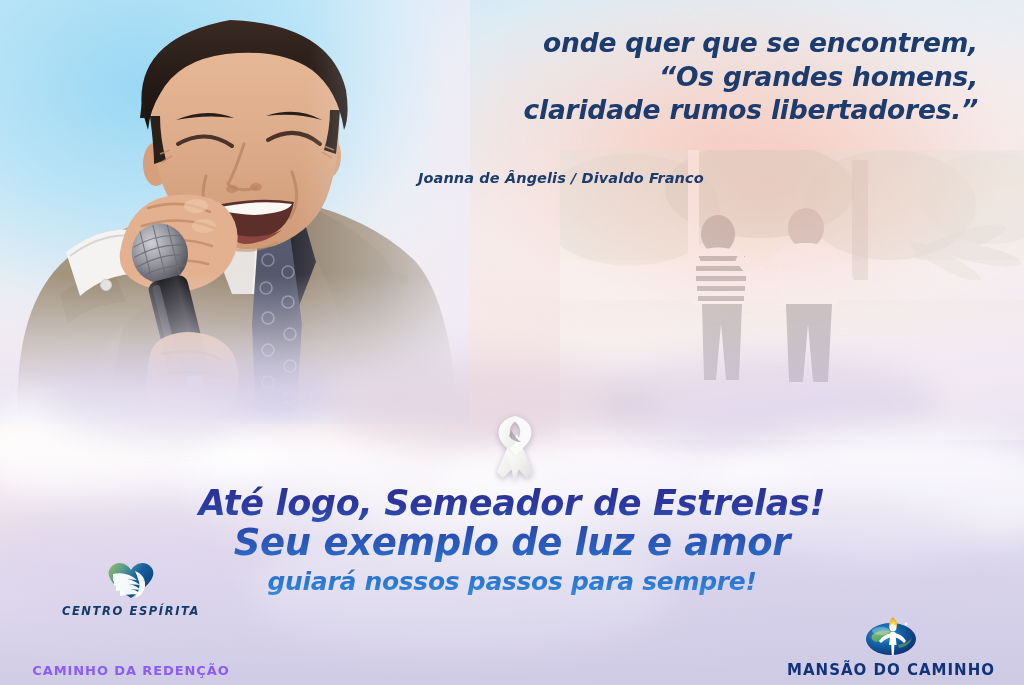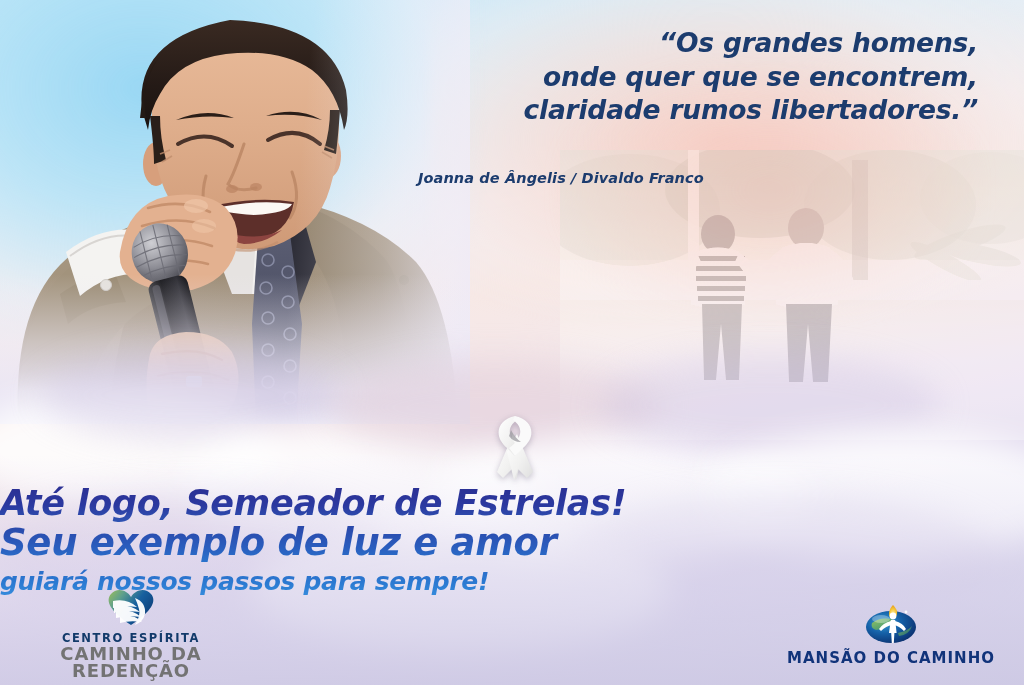--- a/index.html
+++ b/index.html
@@ -164,20 +164,21 @@
     left: 483px; top: 408px;
     width: 64px; height: 76px;
     filter: drop-shadow(0 2px 3px rgba(90,80,110,0.35));
   }
 
   
   .headline {
     position: absolute;
     left: 0; right: 0;
     top: 484px;
+    text-align: center;
     font-style: italic;
     font-weight: bold;
     line-height: 39px;
     letter-spacing: -0.3px;
     white-space: nowrap;
   }
   .headline .hl {
     display: block;
     background-clip: text;
     -webkit-background-clip: text;
@@ -200,38 +201,40 @@
 
   
   .logo-left {
     position: absolute;
     left: 6px; bottom: 6px;
     width: 250px;
     text-align: center;
   }
   .logo-right {
     position: absolute;
-    right: 8px; bottom: 18px;
+    right: 8px; bottom: 6px;
     width: 250px;
     text-align: center;
   }
   .logo-mark { display: block; margin: 0 auto; }
   .logo-l1 {
     font-size: 11.5px;
     font-weight: bold;
     letter-spacing: 1.6px;
     color: #123a6a;
     line-height: 14px;
+    font-style: italic;
   }
   .logo-l2 {
-    font-size: 18px;
+    font-size: 13px;
     font-weight: bold;
     letter-spacing: 0.9px;
-    color: #737373;
+    color: #8b5cf6;
     line-height: 17px;
+    margin-top: 44px;
   }
   .logo-r1 {
     font-size: 15px;
     font-weight: bold;
     letter-spacing: 1.0px;
     color: #11337a;
     line-height: 18px;
   }
 </style>
 </head>
@@ -470,22 +473,22 @@
     <div class="cloud w" style="left:430px; top:105px; width:380px; height:125px;"></div>
     <div class="cloud v" style="left:600px; top:25px;  width:340px; height:100px; opacity:.6;"></div>
     <div class="cloud w" style="left:700px; top:100px; width:380px; height:130px;"></div>
     <div class="cloud v" style="left:-20px; top:160px; width:420px; height:130px; opacity:.5;"></div>
     <div class="cloud v" style="left:560px; top:165px; width:440px; height:130px; opacity:.5;"></div>
     <div class="cloud w" style="left:250px; top:195px; width:420px; height:130px; opacity:.7;"></div>
   </div>
   <div class="bottom-haze"></div>
 
   <div class="quote">
+    <span class="ln">onde quer que se encontrem,</span>
     <span class="ln">“Os grandes homens,</span>
-    <span class="ln">onde quer que se encontrem,</span>
     <span class="ln">claridade rumos libertadores.”</span>
   </div>
   <div class="attribution">Joanna de Ângelis / Divaldo Franco</div>
 
   <div class="ribbon">
     <svg width="64" height="76" viewBox="0 0 64 76">
       <defs>
         <linearGradient id="ribG" x1="0" y1="0" x2="1" y2="1">
           <stop offset="0%" stop-color="#ffffff"></stop>
           <stop offset="55%" stop-color="#f1f1f0"></stop>

